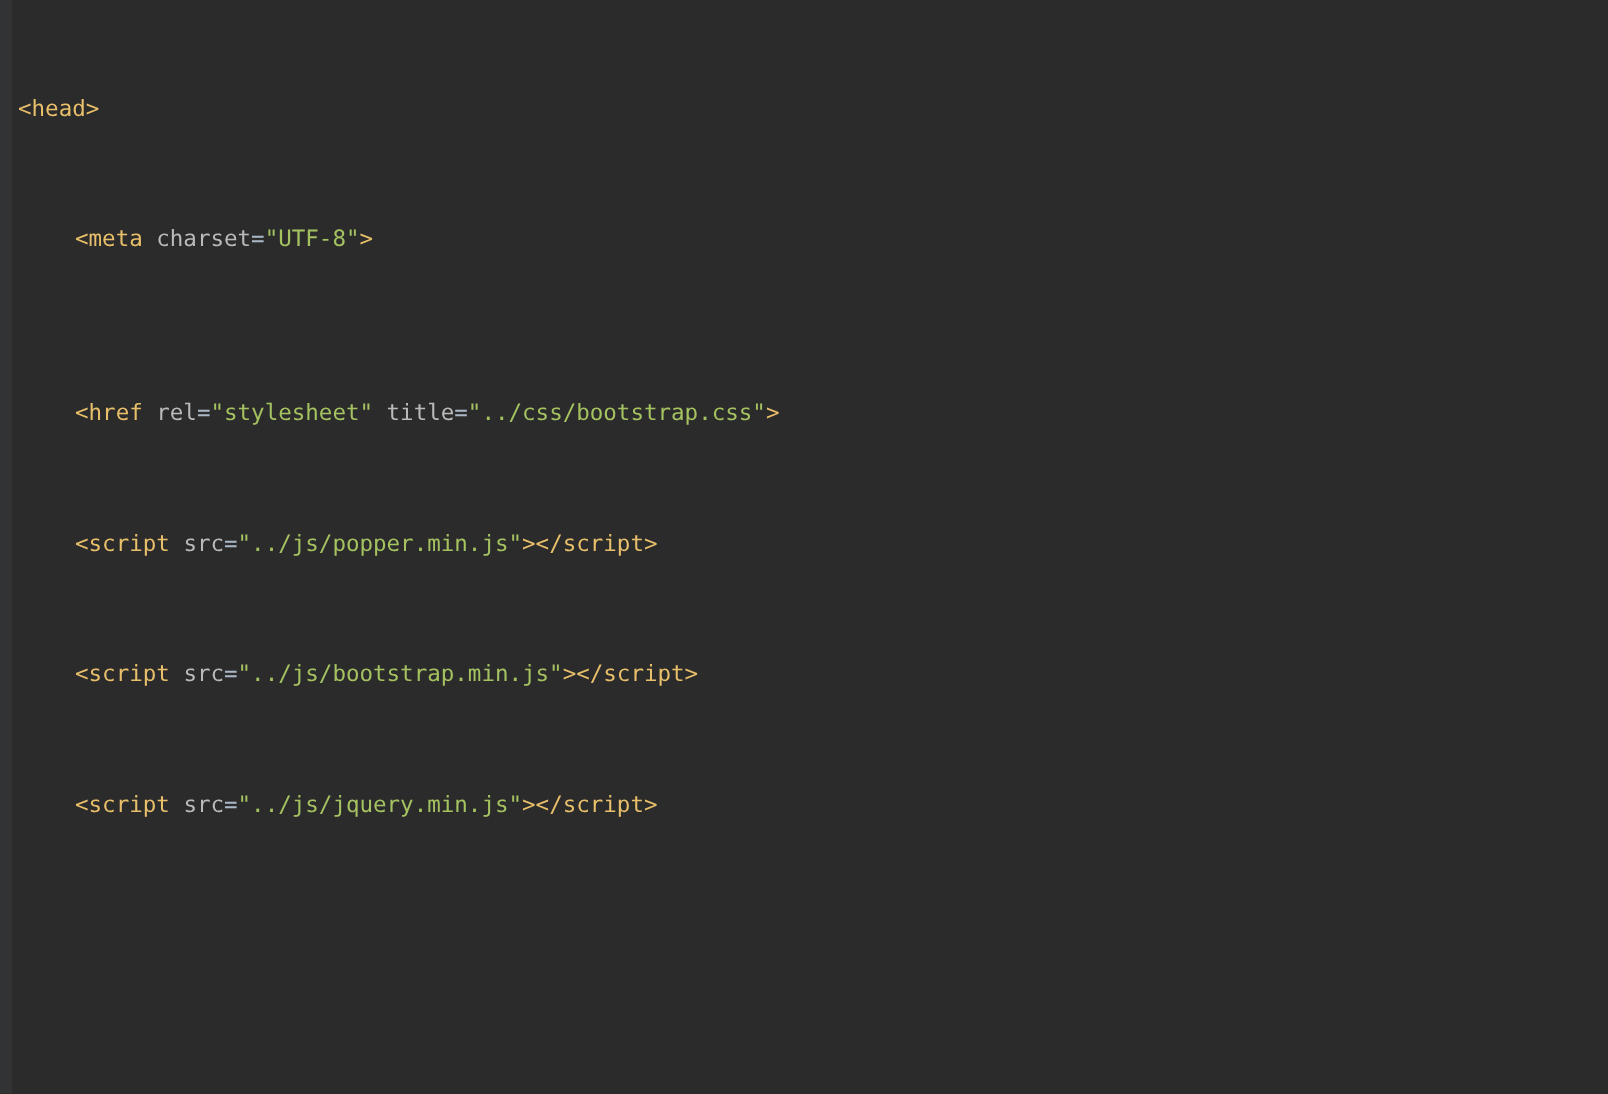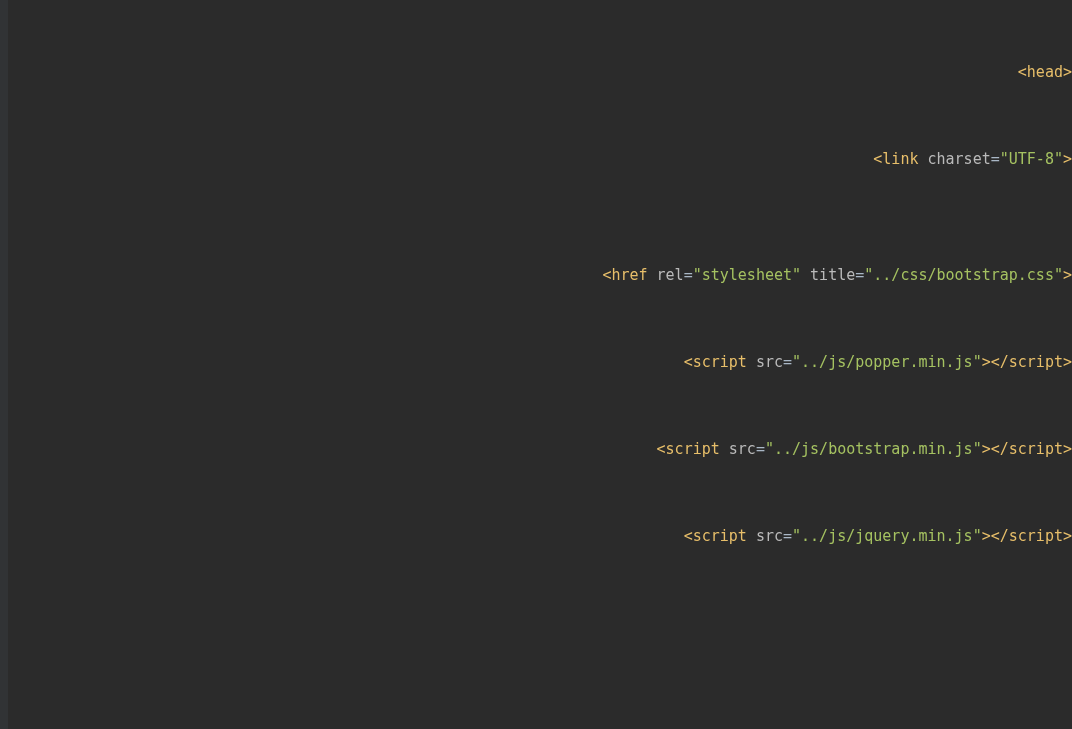--- a/index.html
+++ b/index.html
@@ -20,39 +20,39 @@
     left: 0;
     top: 0;
     bottom: 0;
     width: 8px;
     background: #313335;
   }
   .code {
     padding-left: 12px;
     white-space: pre;
   }
-  .line { height: 29px; text-align: right; }
+  .line { height: 29px; }
   .tag    { color: #e8bf6a; }
   .attr   { color: #bababa; margin-top: 28px; }
   .str    { color: #a5c261; }
   .eq     { color: #a9b7c6; }
   .punct  { color: #e8bf6a; }
   .txt    { color: #a9b7c6; }
   .ind1 { padding-left: 38px; }
 </style>
 </head>
 <body>
 
 <div class="gutter"></div>
 
 <div class="code">
 
 <div class="line"><span class="punct">&lt;</span><span class="tag">head</span><span class="punct">&gt;</span></div>
 
-<div class="line ind1"><span class="punct">&lt;</span><span class="tag">link</span> <span class="attr">charset</span><span class="eq">=</span><span class="str">"UTF-8"</span><span class="punct">&gt;</span></div>
+<div class="line ind1"><span class="punct">&lt;</span><span class="tag">meta</span> <span class="attr">charset</span><span class="eq">=</span><span class="str">"UTF-8"</span><span class="punct">&gt;</span></div>
 
 
 <div class="line ind1"><span class="punct">&lt;</span><span class="tag">href</span> <span class="attr">rel</span><span class="eq">=</span><span class="str">"stylesheet"</span> <span class="attr">title</span><span class="eq">=</span><span class="str">"../css/bootstrap.css"</span><span class="punct">&gt;</span></div>
 
 <div class="line ind1"><span class="punct">&lt;</span><span class="tag">script</span> <span class="attr">src</span><span class="eq">=</span><span class="str">"../js/popper.min.js"</span><span class="punct">&gt;&lt;/</span><span class="tag">script</span><span class="punct">&gt;</span></div>
 
 <div class="line ind1"><span class="punct">&lt;</span><span class="tag">script</span> <span class="attr">src</span><span class="eq">=</span><span class="str">"../js/bootstrap.min.js"</span><span class="punct">&gt;&lt;/</span><span class="tag">script</span><span class="punct">&gt;</span></div>
 
 <div class="line ind1"><span class="punct">&lt;</span><span class="tag">script</span> <span class="attr">src</span><span class="eq">=</span><span class="str">"../js/jquery.min.js"</span><span class="punct">&gt;&lt;/</span><span class="tag">script</span><span class="punct">&gt;</span></div>
 

